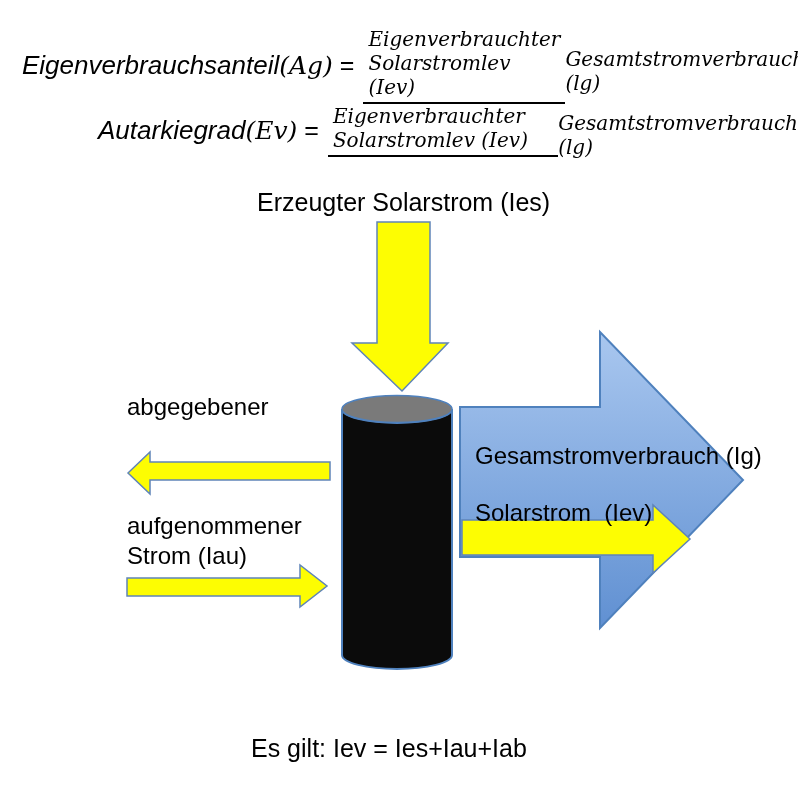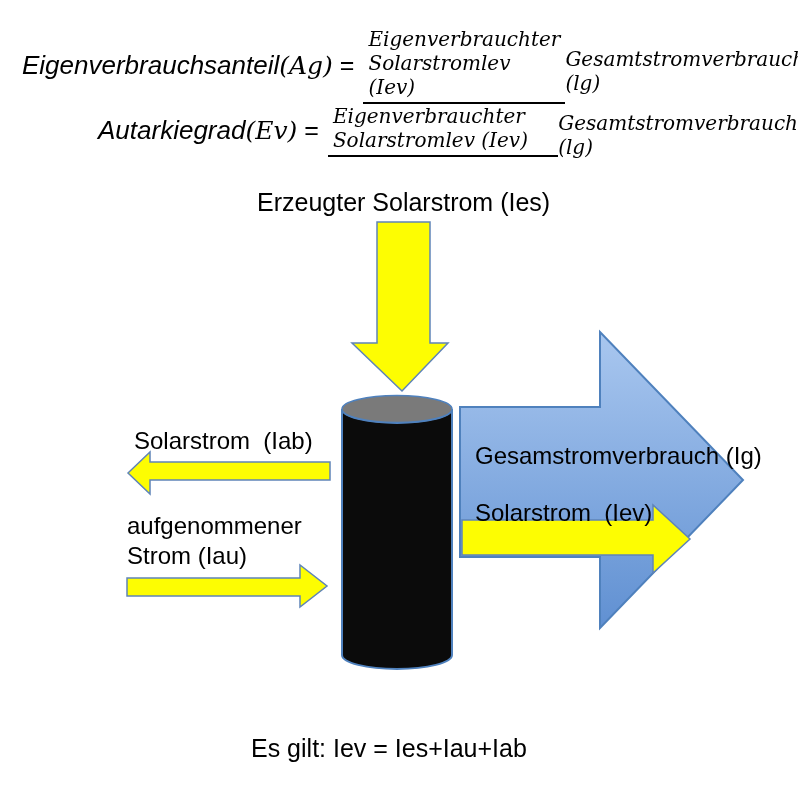--- a/index.html
+++ b/index.html
@@ -85,21 +85,21 @@
 
     <polygon points="128,473 150,452 150,462 330,462 330,480 150,480 150,494" stroke-width="1.5" fill="#fdfd02" stroke="#5f84b8"></polygon>
 
     <polygon points="127,578 300,578 300,565 327,586 300,607 300,596 127,596" stroke-width="1.5" fill="#fdfd02" stroke="#5f84b8"></polygon>
 
     <polygon points="462,520 653,520 653,505 690,539 653,573 653,555 462,555" stroke-width="1.5" fill="#fdfd02" stroke="#5f84b8"></polygon>
   </svg>
 
   <div class="txt title-label" style="left:257px;top:176px">Erzeugter Solarstrom (Ies)</div>
 
-  <div class="txt diagram-label" style="left:134px;top:415px">Solarstrom  (Iab)</div>
+  <div class="txt diagram-label" style="left:127px;top:381px">abgegebener</div>
 
   <div class="txt diagram-label" style="left:127px;top:500px">aufgenommener</div>
   <div class="txt diagram-label" style="left:127px;top:530px">Strom (Iau)</div>
 
   <div class="txt diagram-label" style="left:475px;top:430px">Gesamstromverbrauch (Ig)</div>
   <div class="txt footer-label" style="left:251px;top:722px">Es gilt: Iev = Ies+Iau+Iab</div>
 
   <div class="txt diagram-label" style="left:475px;top:487px">Solarstrom  (Iev)</div>
 
 </div>

